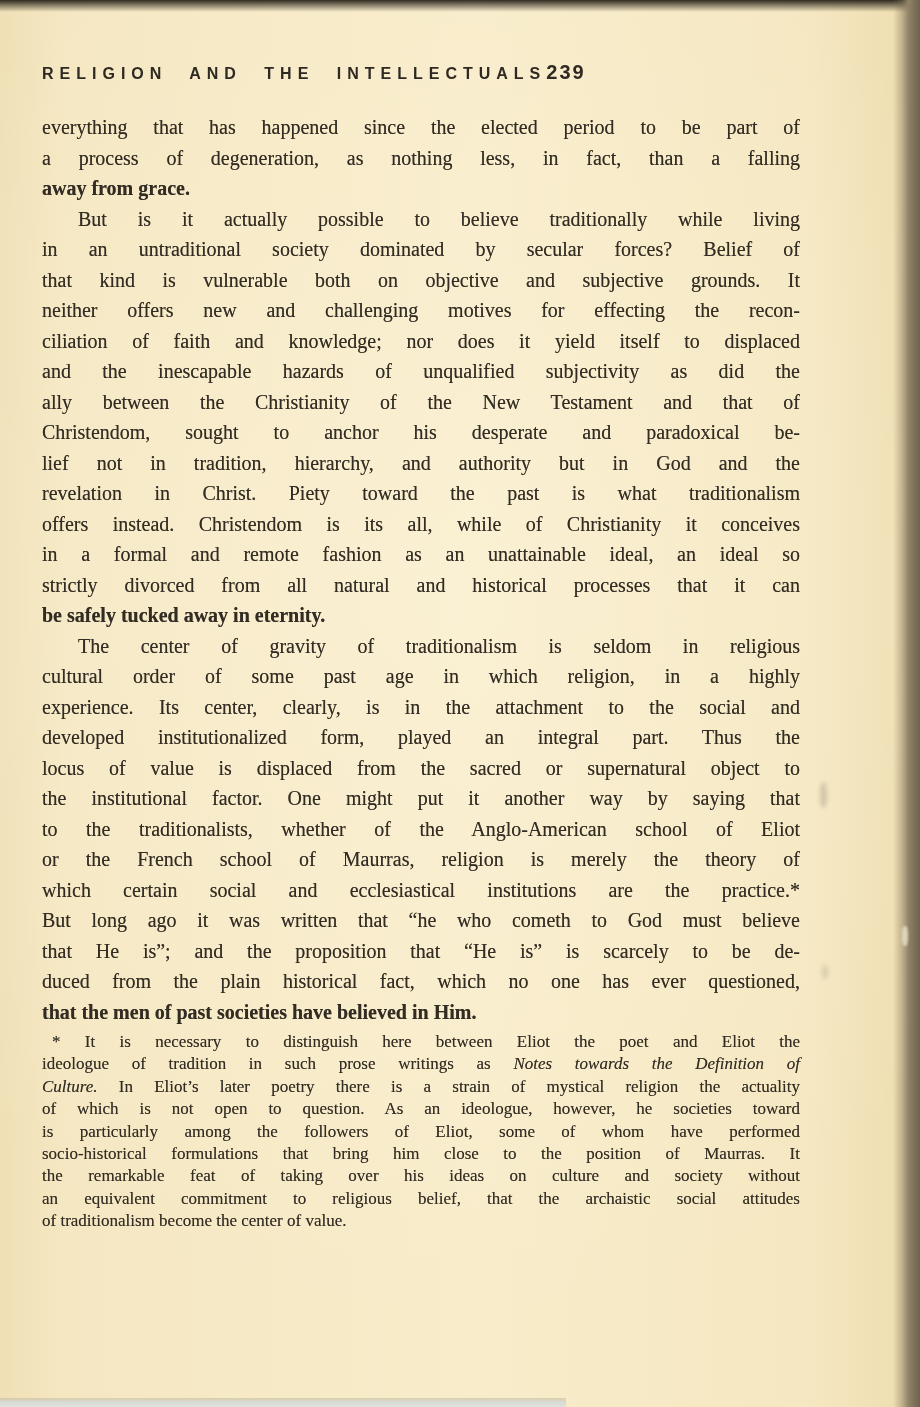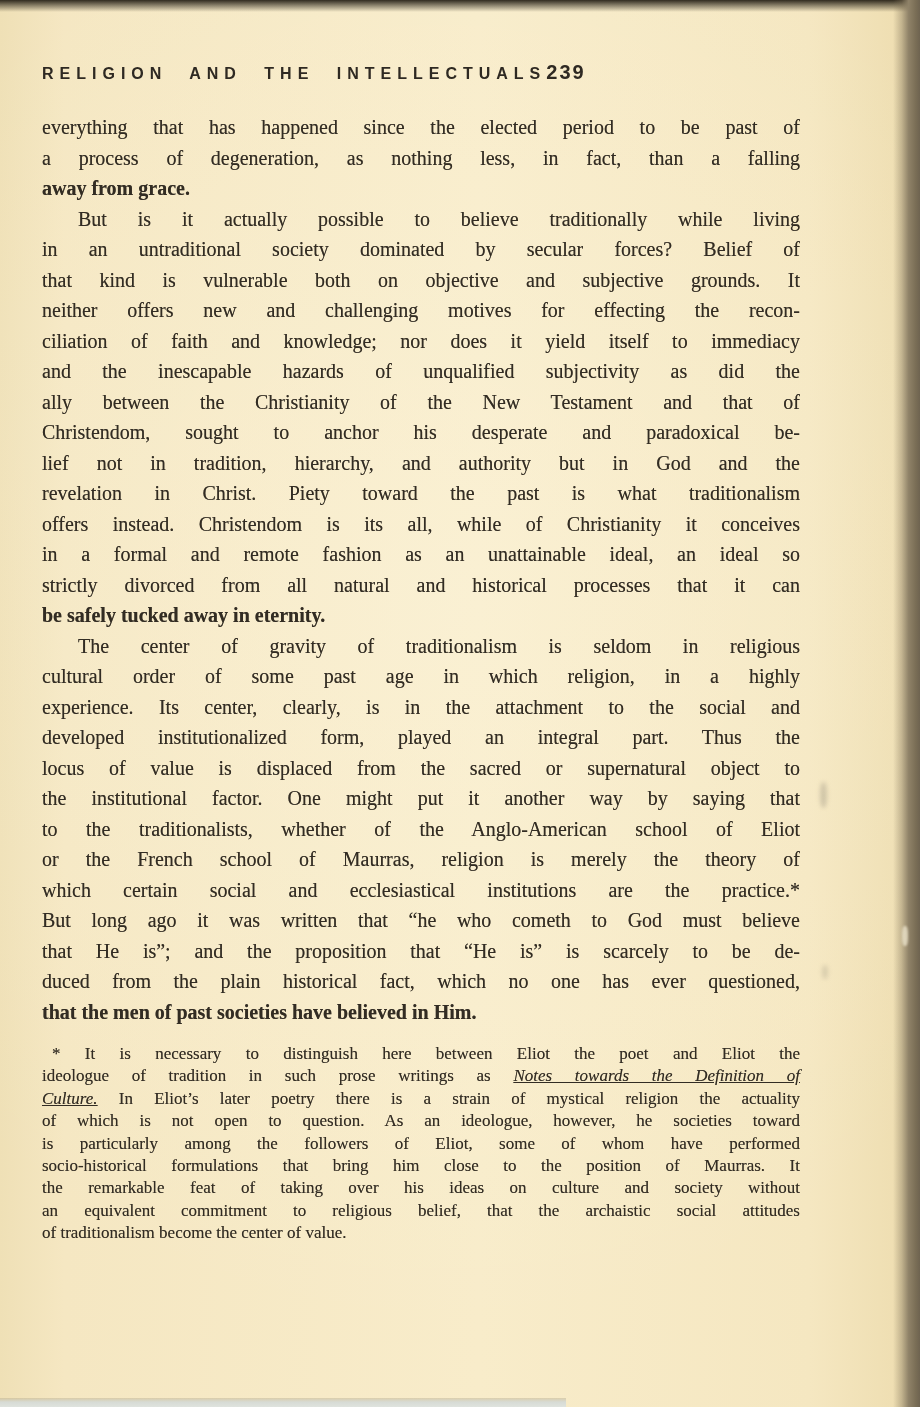--- a/index.html
+++ b/index.html
@@ -52,35 +52,35 @@
   }
   .line {
     text-align: justify;
     text-align-last: justify;
     height: 30.5px;
     white-space: nowrap;
   }
   .line.first-indent { text-indent: 36px; }
   .line.para-last { text-align-last: left; font-weight: bold; }
   .footnote {
-    margin-top: 16px;
+    margin-top: 4px;
     font-size: 17px;
     line-height: 22.4px;
     color: var(--ink, #332d24);
     text-shadow: 0 0 0.3px rgba(50,44,35,0.5);
   }
   .fline {
     text-align: justify;
     text-align-last: justify;
     height: 22.4px;
     white-space: nowrap;
   }
   .fline.first-indent { text-indent: 10px; }
   .fline.para-last { text-align-last: left; }
-  .fline .italic { font-style: italic; text-decoration: underline; }
+  .fline .italic { font-style: italic; }
   
   .edge-top {
     position: absolute; top: 0; left: 0; right: 0; height: 12px;
     background: linear-gradient(180deg, rgba(32,27,18,0.92) 0%, rgba(32,27,18,0.5) 45%, rgba(32,27,18,0) 100%);
     pointer-events: none;
   }
   .edge-right {
     position: absolute; top: 0; right: 0; bottom: 0; width: 27px;
     background: linear-gradient(90deg, rgba(125,110,84,0) 0%, rgba(130,116,90,0.40) 32%, #8f8268 58%, #7a6e56 84%, #6e6350 100%);
     pointer-events: none;
@@ -98,28 +98,28 @@
 </head>
 <body>
 
 <div class="scan">
   <div class="content">
     <div class="header">
       <span class="title">RELIGION AND THE INTELLECTUALS</span>
       <span class="pageno">239</span>
     </div>
     <div class="body-text">
-        <div class="line">everything that has happened since the elected period to be past of</div>
+        <div class="line">everything that has happened since the elected period to be part of</div>
         <div class="line">a process of degeneration, as nothing less, in fact, than a falling</div>
         <div class="line para-last">away from grace.</div>
         <div class="line first-indent">But is it actually possible to believe traditionally while living</div>
         <div class="line">in an untraditional society dominated by secular forces? Belief of</div>
         <div class="line">that kind is vulnerable both on objective and subjective grounds. It</div>
         <div class="line">neither offers new and challenging motives for effecting the recon-</div>
-        <div class="line">ciliation of faith and knowledge; nor does it yield itself to immediacy</div>
+        <div class="line">ciliation of faith and knowledge; nor does it yield itself to displaced</div>
         <div class="line">and the inescapable hazards of unqualified subjectivity as did the</div>
         <div class="line">ally between the Christianity of the New Testament and that of</div>
         <div class="line">Christendom, sought to anchor his desperate and paradoxical be-</div>
         <div class="line">lief not in tradition, hierarchy, and authority but in God and the</div>
         <div class="line">revelation in Christ. Piety toward the past is what traditionalism</div>
         <div class="line">offers instead. Christendom is its all, while of Christianity it conceives</div>
         <div class="line">in a formal and remote fashion as an unattainable ideal, an ideal so</div>
         <div class="line">strictly divorced from all natural and historical processes that it can</div>
         <div class="line para-last">be safely tucked away in eternity.</div>
         <div class="line first-indent">The center of gravity of traditionalism is seldom in religious</div>

